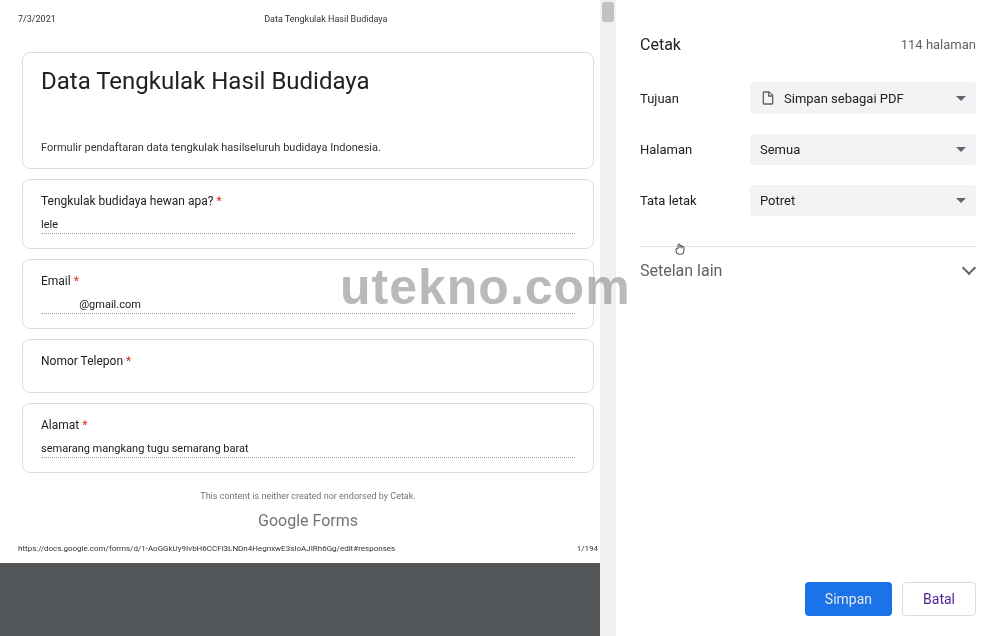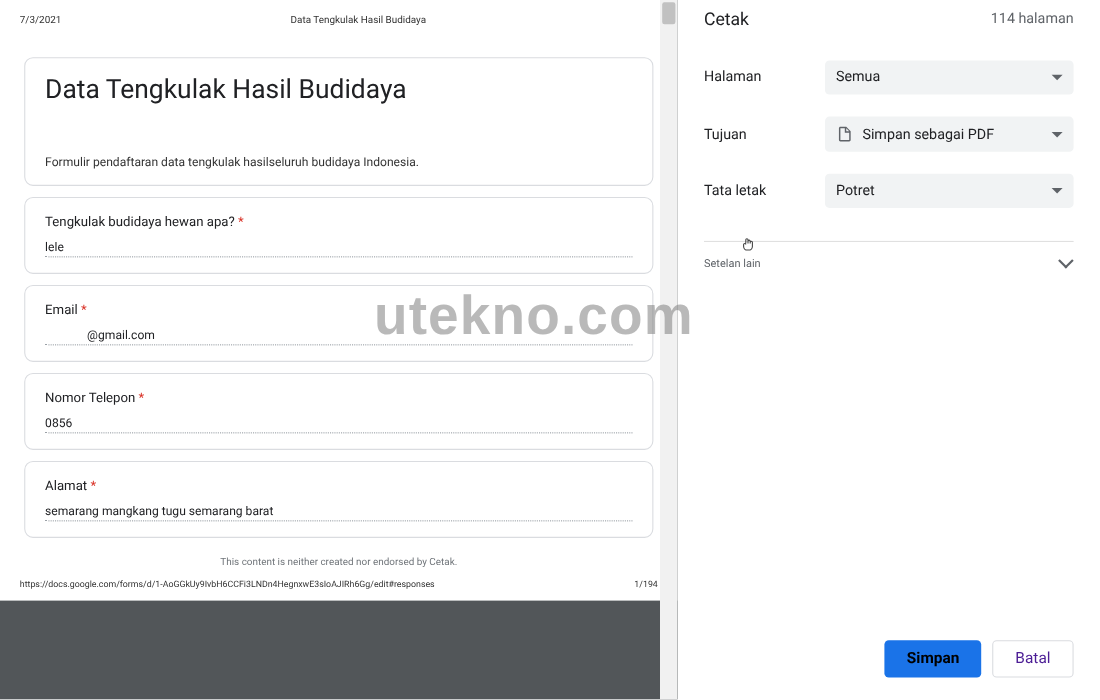--- a/index.html
+++ b/index.html
@@ -17,44 +17,44 @@
     .form-title { font-size: 24px; color: #202124; margin-bottom: 6px; font-weight: 400; }
     .form-desc { font-size: 11px; color: #333; margin-top: 46px; }
     .field-label { font-size: 12px; color: #202124; margin-bottom: 10px; }
     .required { color: #d93025; }
     .field-value { font-size: 11px; color: #202124; border-bottom: 1px dotted #9aa0a6; padding-bottom: 2px; }
     
     .footer-text { text-align: center; font-size: 9px; color: #70757a; margin-top: 18px; margin-bottom: 10px; }
     .google-forms { text-align: center; font-size: 16px; color: #70757a; margin-bottom: 14px; font-weight: 400; }
     .page-footer-row { display: flex; justify-content: space-between; font-size: 8px; color: #333; padding: 0 4px; border-top: 0; }
     
-    .print-panel { flex: 1; height: 636px; padding: 8px 24px; display: flex; flex-direction: column; position: relative; }
+    .print-panel { flex: 1; height: 636px; padding: 35px 24px; display: flex; flex-direction: column; position: relative; }
     .print-header { display: flex; justify-content: space-between; align-items: center; margin-bottom: 28px; }
     .print-title { font-size: 16px; color: #202124; }
     .page-count { font-size: 13px; color: #5f6368; }
     
     .setting-row { display: flex; align-items: center; margin-bottom: 20px; }
     .setting-label { width: 110px; font-size: 13px; color: #202124; }
     .setting-control { flex: 1; }
     .dropdown { display: flex; align-items: center; justify-content: space-between; background: #f1f3f4; border-radius: 4px; padding: 8px 10px; font-size: 13px; color: #202124; cursor: pointer; }
     .dropdown-left { display: flex; align-items: center; gap: 8px; }
     .arrow-down { width: 0; height: 0; border-left: 5px solid transparent; border-right: 5px solid transparent; border-top: 5px solid #5f6368; }
     .pdf-icon { width: 16px; height: 16px; fill: #5f6368; }
     
     .divider-band { border-top: 1px solid #e0e0e0; margin-top: 10px; padding-top: 14px; position: relative; }
     .expand-row { display: flex; justify-content: space-between; align-items: center; cursor: pointer; }
-    .expand-label { font-size: 10px; color: #5f6368; }
+    .expand-label { font-size: 16px; color: #5f6368; }
     .chevron { width: 12px; height: 12px; }
     .chevron::before { content: ''; display: block; width: 8px; height: 8px; border-right: 2px solid #5f6368; border-bottom: 2px solid #5f6368; transform: rotate(45deg); margin-top: -2px; }
     
     .cursor-hand { position: absolute; left: 32px; top: -8px; width: 16px; height: 20px; pointer-events: none; }
     
     .action-buttons { position: absolute; bottom: 20px; right: 24px; display: flex; gap: 10px; }
     .btn { padding: 8px 20px; border-radius: 4px; font-size: 14px; cursor: pointer; border: none; }
-    .btn-primary { background: #1a73e8; color: #000000; font-weight: bold; }
+    .btn-primary { background: #1a73e8; color: #e5e5e5; }
     .btn-secondary { background: #fff; color: #4c1d95; border: 1px solid #dadce0; }
     
     .watermark { position: absolute; top: 258px; left: 340px; font-size: 50px; font-weight: 700; color: rgba(128,128,128,0.55); pointer-events: none; font-family: Arial, sans-serif; letter-spacing: 1px; z-index: 100; }
   </style>
 </head>
 <body>
 
 <div class="preview-area">
   <div class="page">
     <div class="page-header-row">
@@ -70,65 +70,65 @@
       <div class="form-card">
         <div class="field-label"><span>Tengkulak budidaya hewan apa?</span> <span class="required">*</span></div>
         <div class="field-value">lele</div>
       </div>
       <div class="form-card">
         <div class="field-label"><span>Email</span> <span class="required">*</span></div>
         <div class="field-value">&nbsp;&nbsp;&nbsp;&nbsp;&nbsp;&nbsp;&nbsp;&nbsp;&nbsp;&nbsp;&nbsp;&nbsp;&nbsp;&nbsp;<span>@gmail.com</span></div>
       </div>
       <div class="form-card">
         <div class="field-label"><span>Nomor Telepon</span> <span class="required">*</span></div>
-        <div class="field-value">0856</div>
       </div>
       <div class="form-card">
         <div class="field-label"><span>Alamat</span> <span class="required">*</span></div>
         <div class="field-value">semarang mangkang tugu semarang barat</div>
       </div>
       <div class="footer-text">This content is neither created nor endorsed by Cetak.</div>
+      <div class="google-forms">Google Forms</div>
     </div>
     <div class="page-footer-row">
       <span>https://docs.google.com/forms/d/1-AoGGkUy9IvbH6CCFi3LNDn4HegnxwE3sIoAJIRh6Gg/edit#responses</span>
       <span>1/194</span>
     </div>
   </div>
   <div class="scrollbar-track">
     <div class="scrollbar-thumb"></div>
   </div>
 </div>
 
 <div class="print-panel">
   <div class="print-header">
     <div class="print-title">Cetak</div>
     <div class="page-count">114 halaman</div>
   </div>
 
   <div class="setting-row">
-    <div class="setting-label">Halaman</div>
-    <div class="setting-control">
-      <div class="dropdown">
-        <div class="dropdown-left">
-          <span>Semua</span>
-        </div>
-        <div class="arrow-down"></div>
-      </div>
-    </div>
-  </div>
-
-  <div class="setting-row">
     <div class="setting-label">Tujuan</div>
     <div class="setting-control">
       <div class="dropdown">
         <div class="dropdown-left">
           <svg class="pdf-icon" viewBox="0 0 24 24">
               <path d="M14 2H6c-1.1 0-2 .9-2 2v16c0 1.1.9 2 2 2h12c1.1 0 2-.9 2-2V8l-6-6zm0 2l4 4h-4V4zM6 20V4h6v6h6v10H6z"></path>
             </svg>
           <span>Simpan sebagai PDF</span>
+        </div>
+        <div class="arrow-down"></div>
+      </div>
+    </div>
+  </div>
+
+  <div class="setting-row">
+    <div class="setting-label">Halaman</div>
+    <div class="setting-control">
+      <div class="dropdown">
+        <div class="dropdown-left">
+          <span>Semua</span>
         </div>
         <div class="arrow-down"></div>
       </div>
     </div>
   </div>
 
   <div class="setting-row">
     <div class="setting-label">Tata letak</div>
     <div class="setting-control">
       <div class="dropdown">

